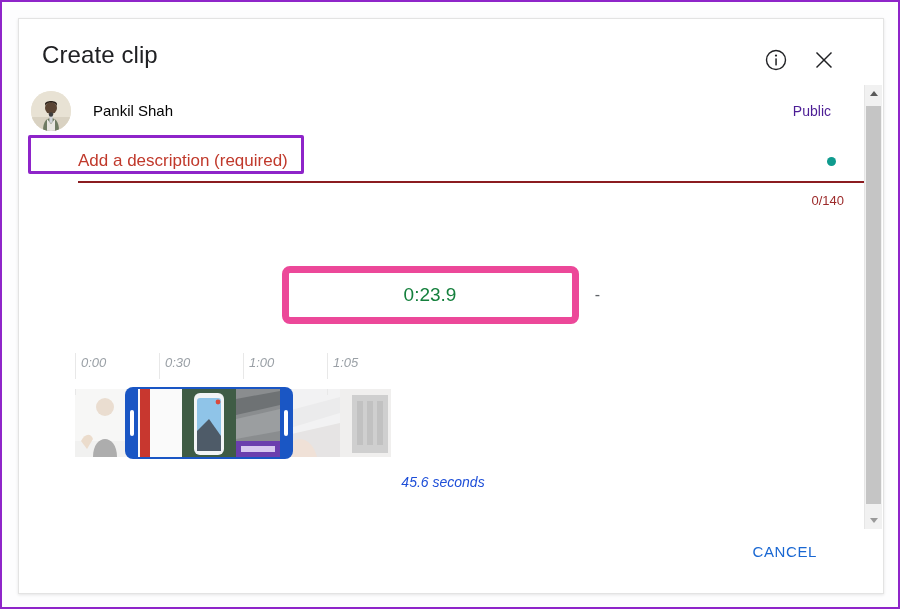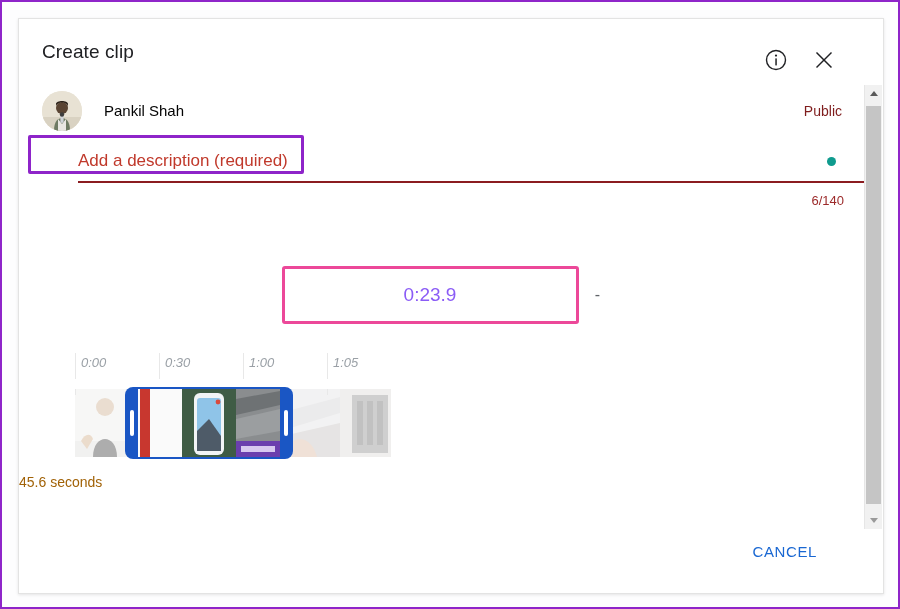--- a/index.html
+++ b/index.html
@@ -35,21 +35,21 @@
     box-sizing: border-box;
     background: #ffffff;
     border: 1px solid #e3e3e3;
     box-shadow: 0 1px 3px rgba(0,0,0,0.10);
   }
 
   .dlg-title {
     position: absolute;
     left: 23px;
     top: 22px;
-    font-size: 19px;
+    font-size: 24px;
     color: #202124;
     letter-spacing: .1px;
   }
 
   .hdr-icons {
     position: absolute;
     top: 28px;
     right: 30px;
     display: flex;
     align-items: center;
@@ -110,21 +110,21 @@
     position: absolute;
     left: 0;
     top: 0;
     width: 848px;
     height: 100%;
   }
 
   
   #author-row {
     position: absolute;
-    left: 23px;
+    left: 12px;
     top: 72px;
     width: 800px;
     height: 42px;
   }
   #avatar {
     position: absolute;
     left: 0; top: 0;
     width: 40px; height: 40px;
     border-radius: 50%;
     overflow: hidden;
@@ -136,21 +136,21 @@
     left: 62px;
     top: 11px;
     font-size: 15px;
     color: #030303;
   }
   #visibility {
     position: absolute;
     right: 0;
     top: 12px;
     font-size: 14px;
-    color: #7f1d1d;
+    color: #4c1d95;
   }
 
   
   #desc-wrap {
     position: absolute;
     left: 23px;
     top: 128px;
     width: 802px;
   }
   #desc-input {
@@ -205,28 +205,28 @@
     width: 848px;
     display: flex;
     align-items: center;
     justify-content: center;
     gap: 12px;
   }
   .time-box {
     width: 297px;
     height: 58px;
     box-sizing: border-box;
-    border: 3px solid #ec4899;
-    border-radius: 3px;
+    border: 7px solid #ec4899;
+    border-radius: 8px;
     background: #fff;
     display: flex;
     align-items: center;
     justify-content: center;
     font-size: 19px;
-    color: #8b5cf6;
+    color: #15803d;
     cursor: text;
   }
   #time-dash {
     font-size: 16px;
     color: #5f6368;
     width: 14px;
     text-align: center;
   }
 
   
@@ -319,23 +319,24 @@
     cursor: ew-resize;
   }
   .handle.left { left: 5px; }
   .handle.right { right: 5px; }
 
   #duration {
     position: absolute;
     left: 0;
     top: 455px;
     width: 848px;
-    text-align: left;
+    text-align: center;
     font-size: 14px;
-    color: #a16207;
+    color: #1d4ed8;
+    font-style: italic;
   }
 
   
   #footer {
     position: absolute;
     left: 0;
     right: 18px;
     bottom: 18px;
     height: 48px;
     display: flex;
@@ -406,21 +407,21 @@
             <circle cx="20" cy="23.5" r="2.2" fill="#3c3c3c"></circle>
           </svg>
         </div>
         <div id="author-name">Pankil Shah</div>
         <div id="visibility">Public</div>
       </div>
 
       <div id="desc-wrap">
         <input id="desc-input" type="text" value="" placeholder="Add a description (required)" style="">
         <div id="status-dot"></div>
-        <div id="char-counter">6/140</div>
+        <div id="char-counter">0/140</div>
       </div>
 
       <div id="time-row">
         <div class="time-box">0:23.9</div>
         <div id="time-dash">-</div>
       </div>
 
       <div id="timeline">
         <div id="ticks">
           <div class="tick" style="left:0px">

